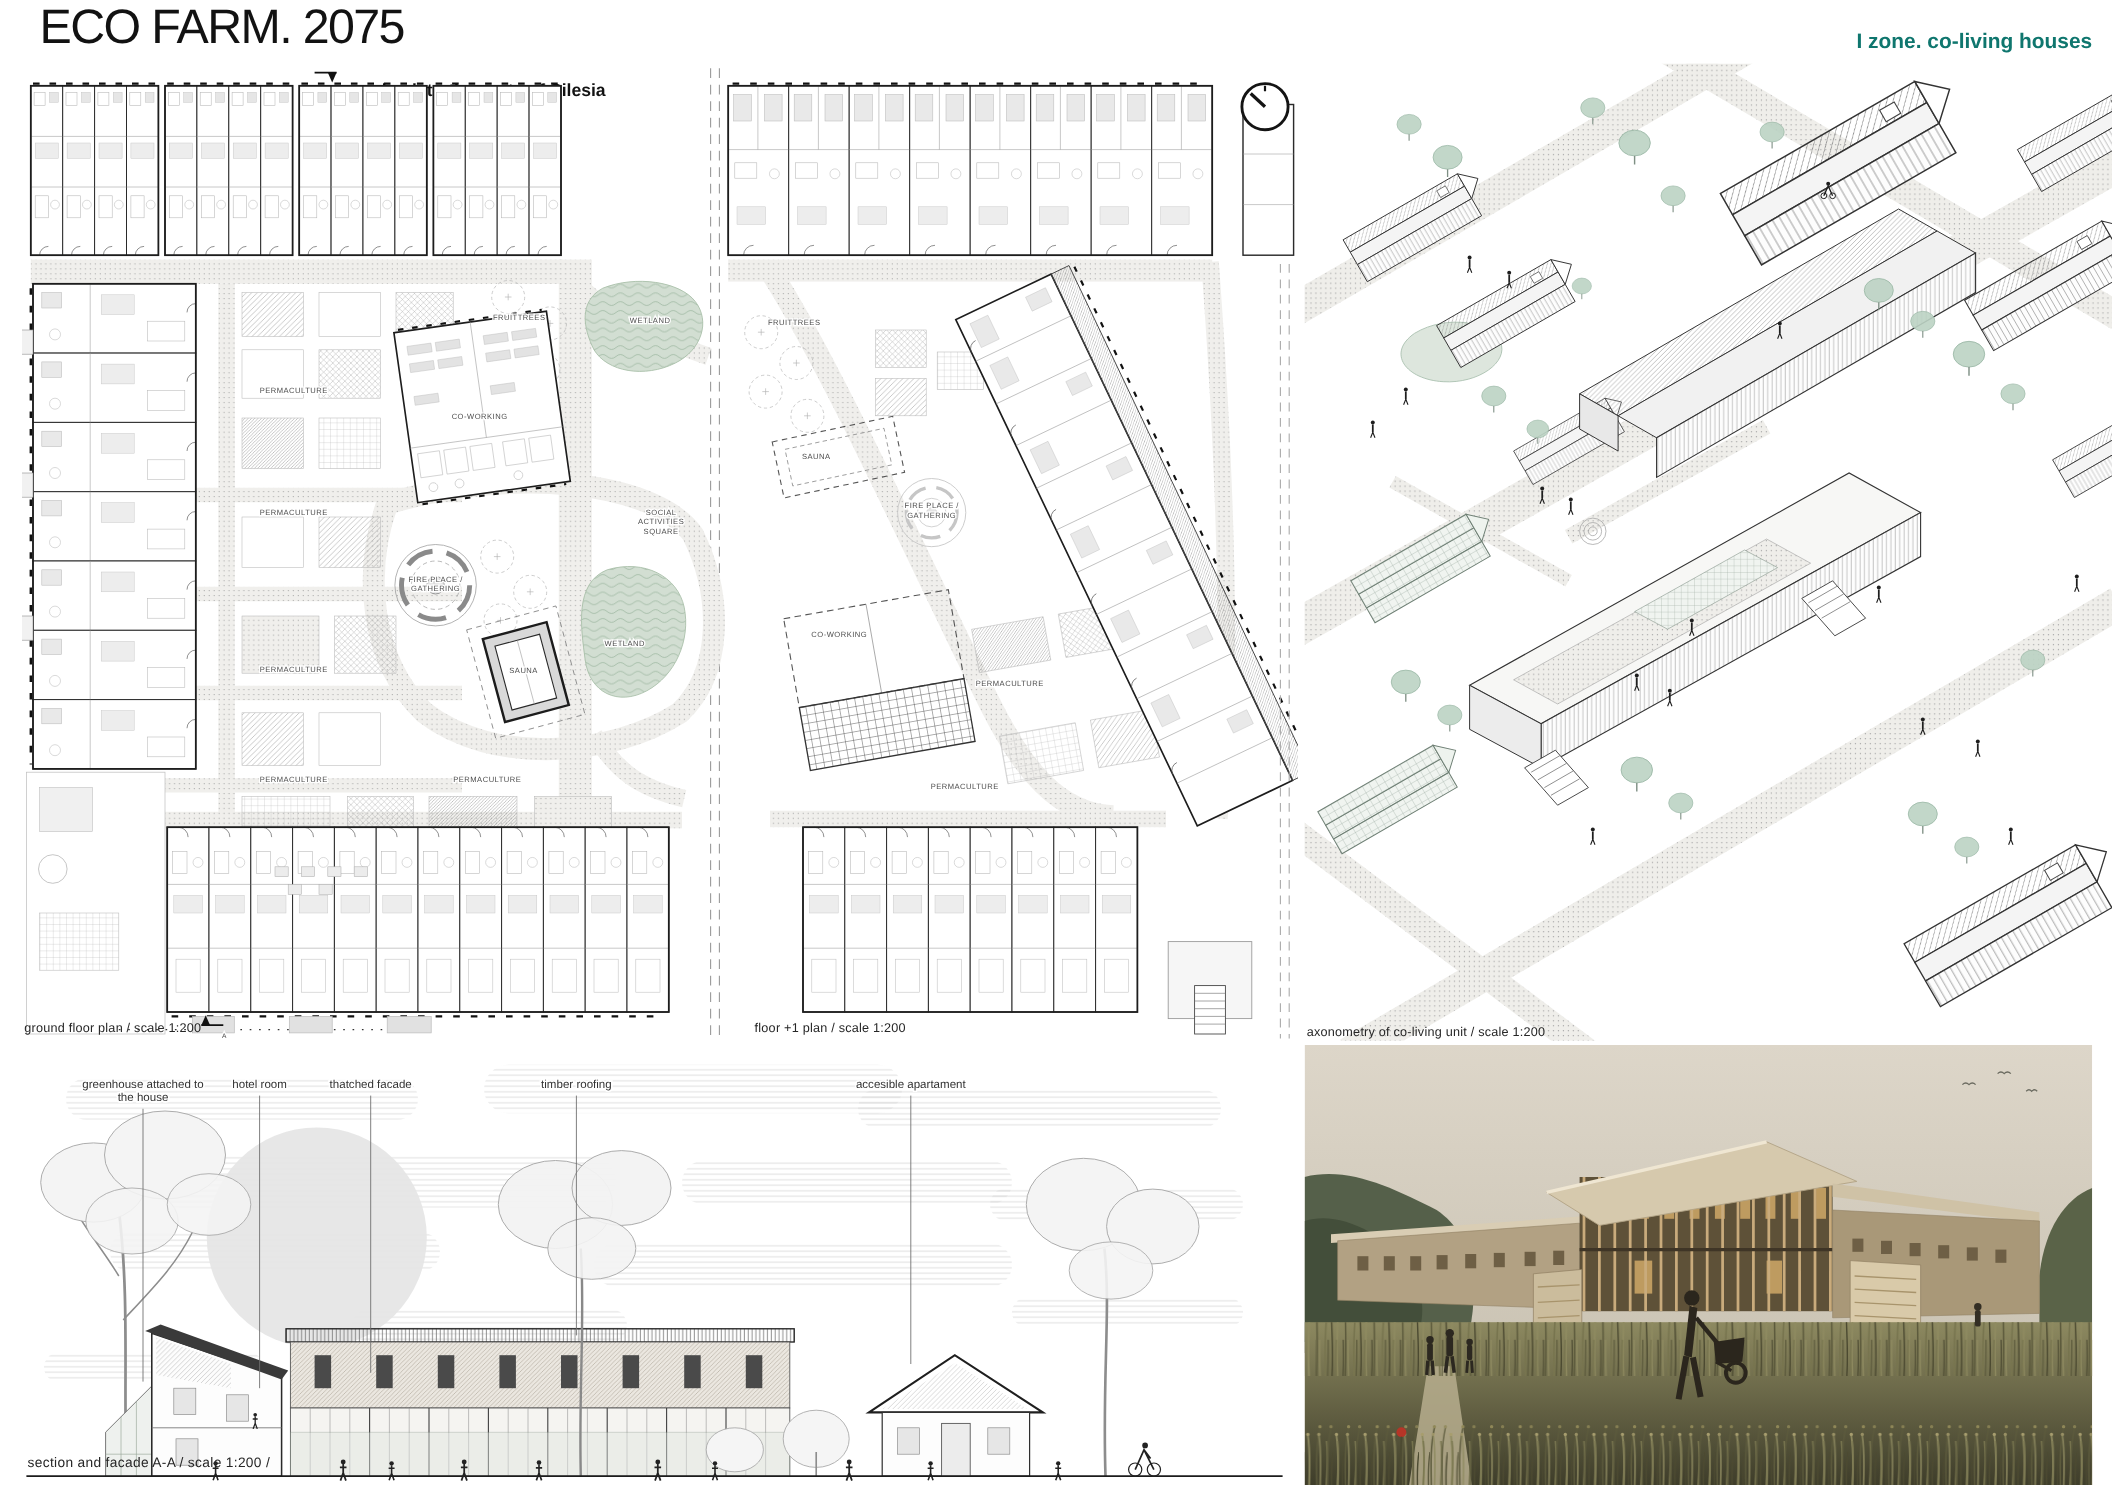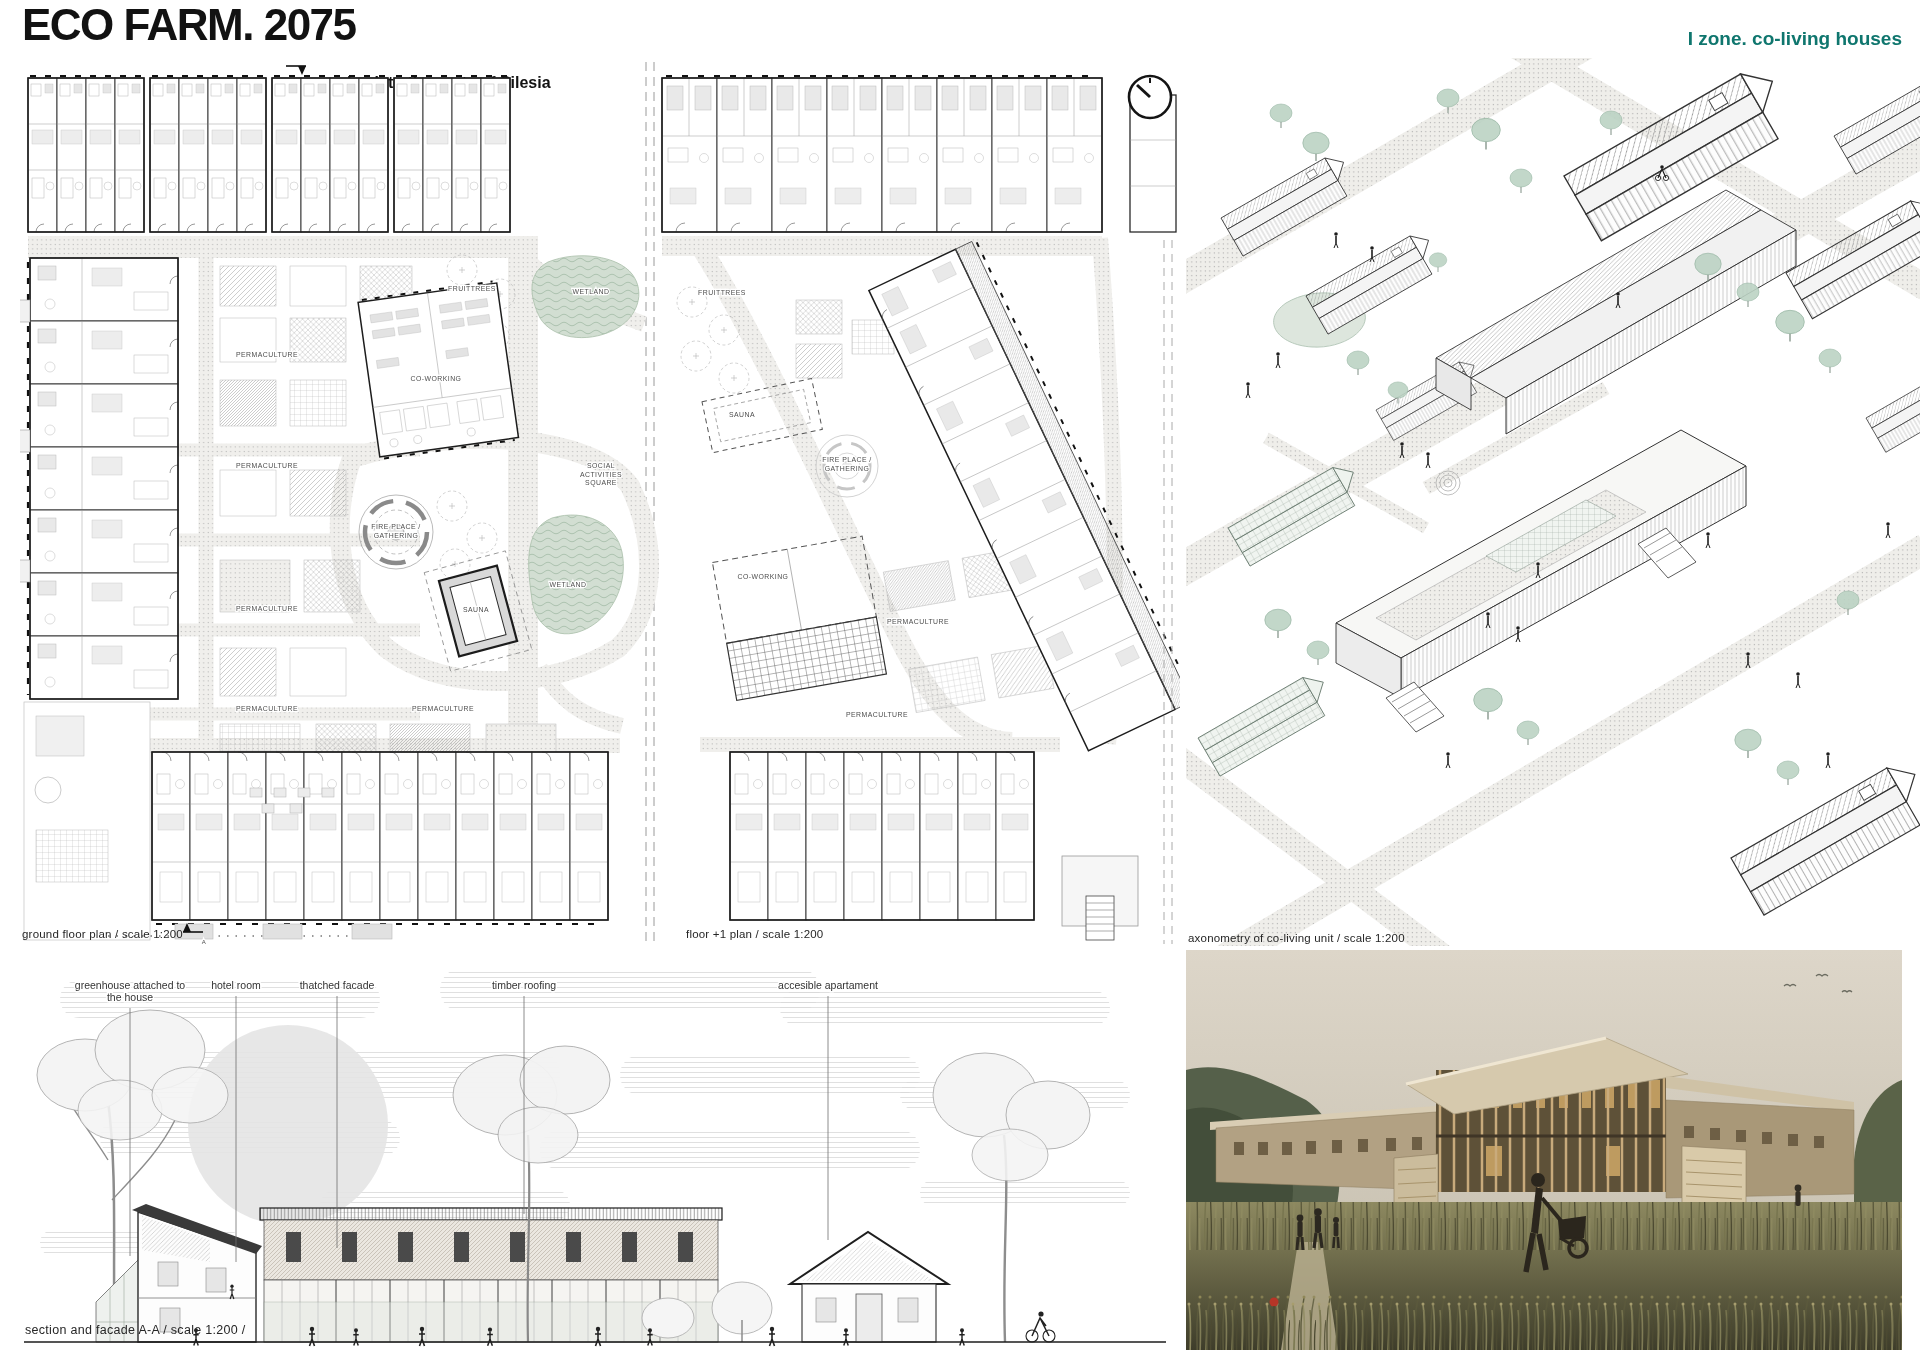--- a/index.html
+++ b/index.html
@@ -1,19 +1,19 @@
 <!DOCTYPE html>
 <html><head>
 <meta charset="utf-8">
 <style>
   html,body{margin:0;padding:0;}
   body{width:1920px;height:1356px;position:relative;background:#fff;overflow:hidden;
        font-family:"Liberation Sans",sans-serif;color:#161616;}
   .abs{position:absolute;}
-  .title{left:22px;top:0px;font-size:44px;font-weight:700;letter-spacing:-1.5px;color:#121212;}
+  .title{left:36px;top:0px;font-size:44px;font-weight:400;letter-spacing:-1.5px;color:#121212;}
   .subtitle{left:347px;top:26px;font-size:16px;font-weight:700;color:#121212;margin-top:48px;}
   .zone{right:18px;top:28px;font-size:19px;font-weight:700;color:#0f766e;}
   svg{display:block;}
   .plan-label{font-family:"Liberation Sans",sans-serif;font-size:6.9px;letter-spacing:.45px;
       fill:#4c4c4c;text-anchor:middle;paint-order:stroke;stroke:#fff;stroke-width:2.4px;}
   .caption{font-family:"Liberation Sans",sans-serif;font-size:11.5px;fill:#262626;letter-spacing:.2px;}
   .caption-lg{font-family:"Liberation Sans",sans-serif;font-size:12.5px;fill:#262626;letter-spacing:.3px;}
   .section-anno{font-family:"Liberation Sans",sans-serif;font-size:10.5px;fill:#333;
       text-anchor:middle;paint-order:stroke;stroke:#fff;stroke-width:3px;}
   .thinln{stroke:#9a9a9a;stroke-width:.5;}

